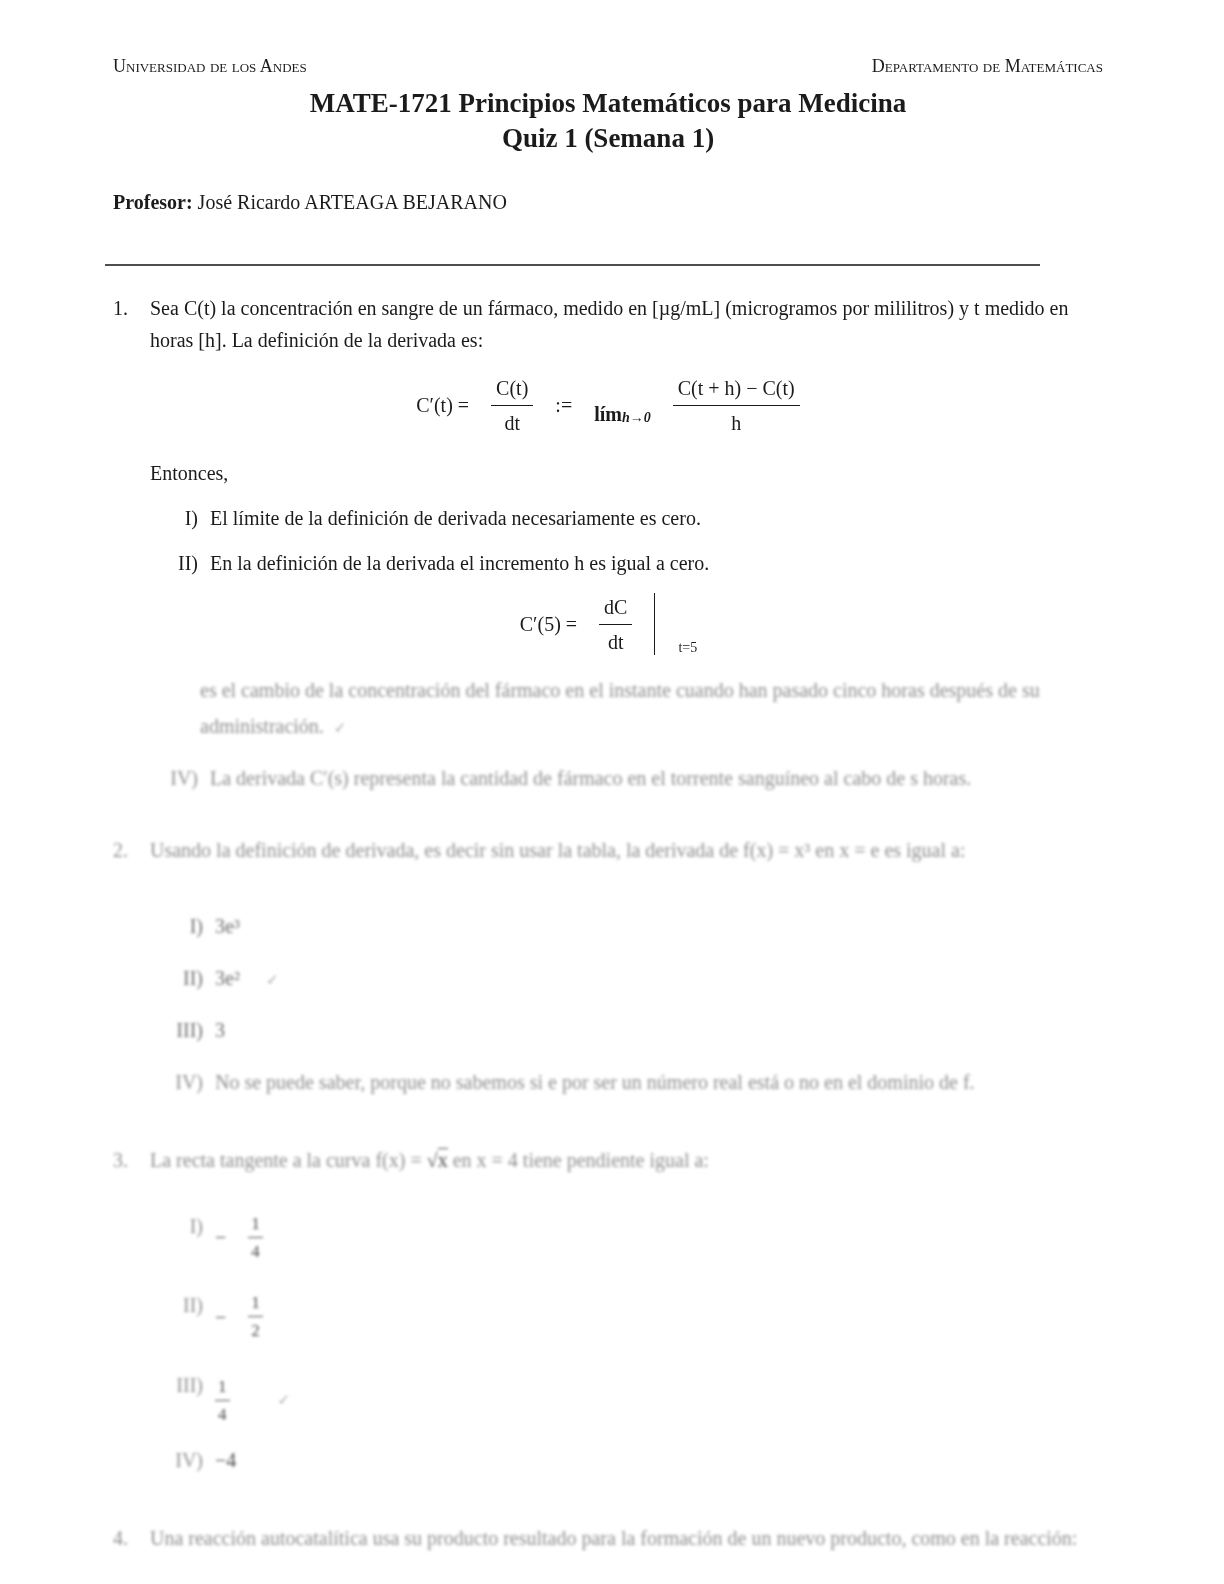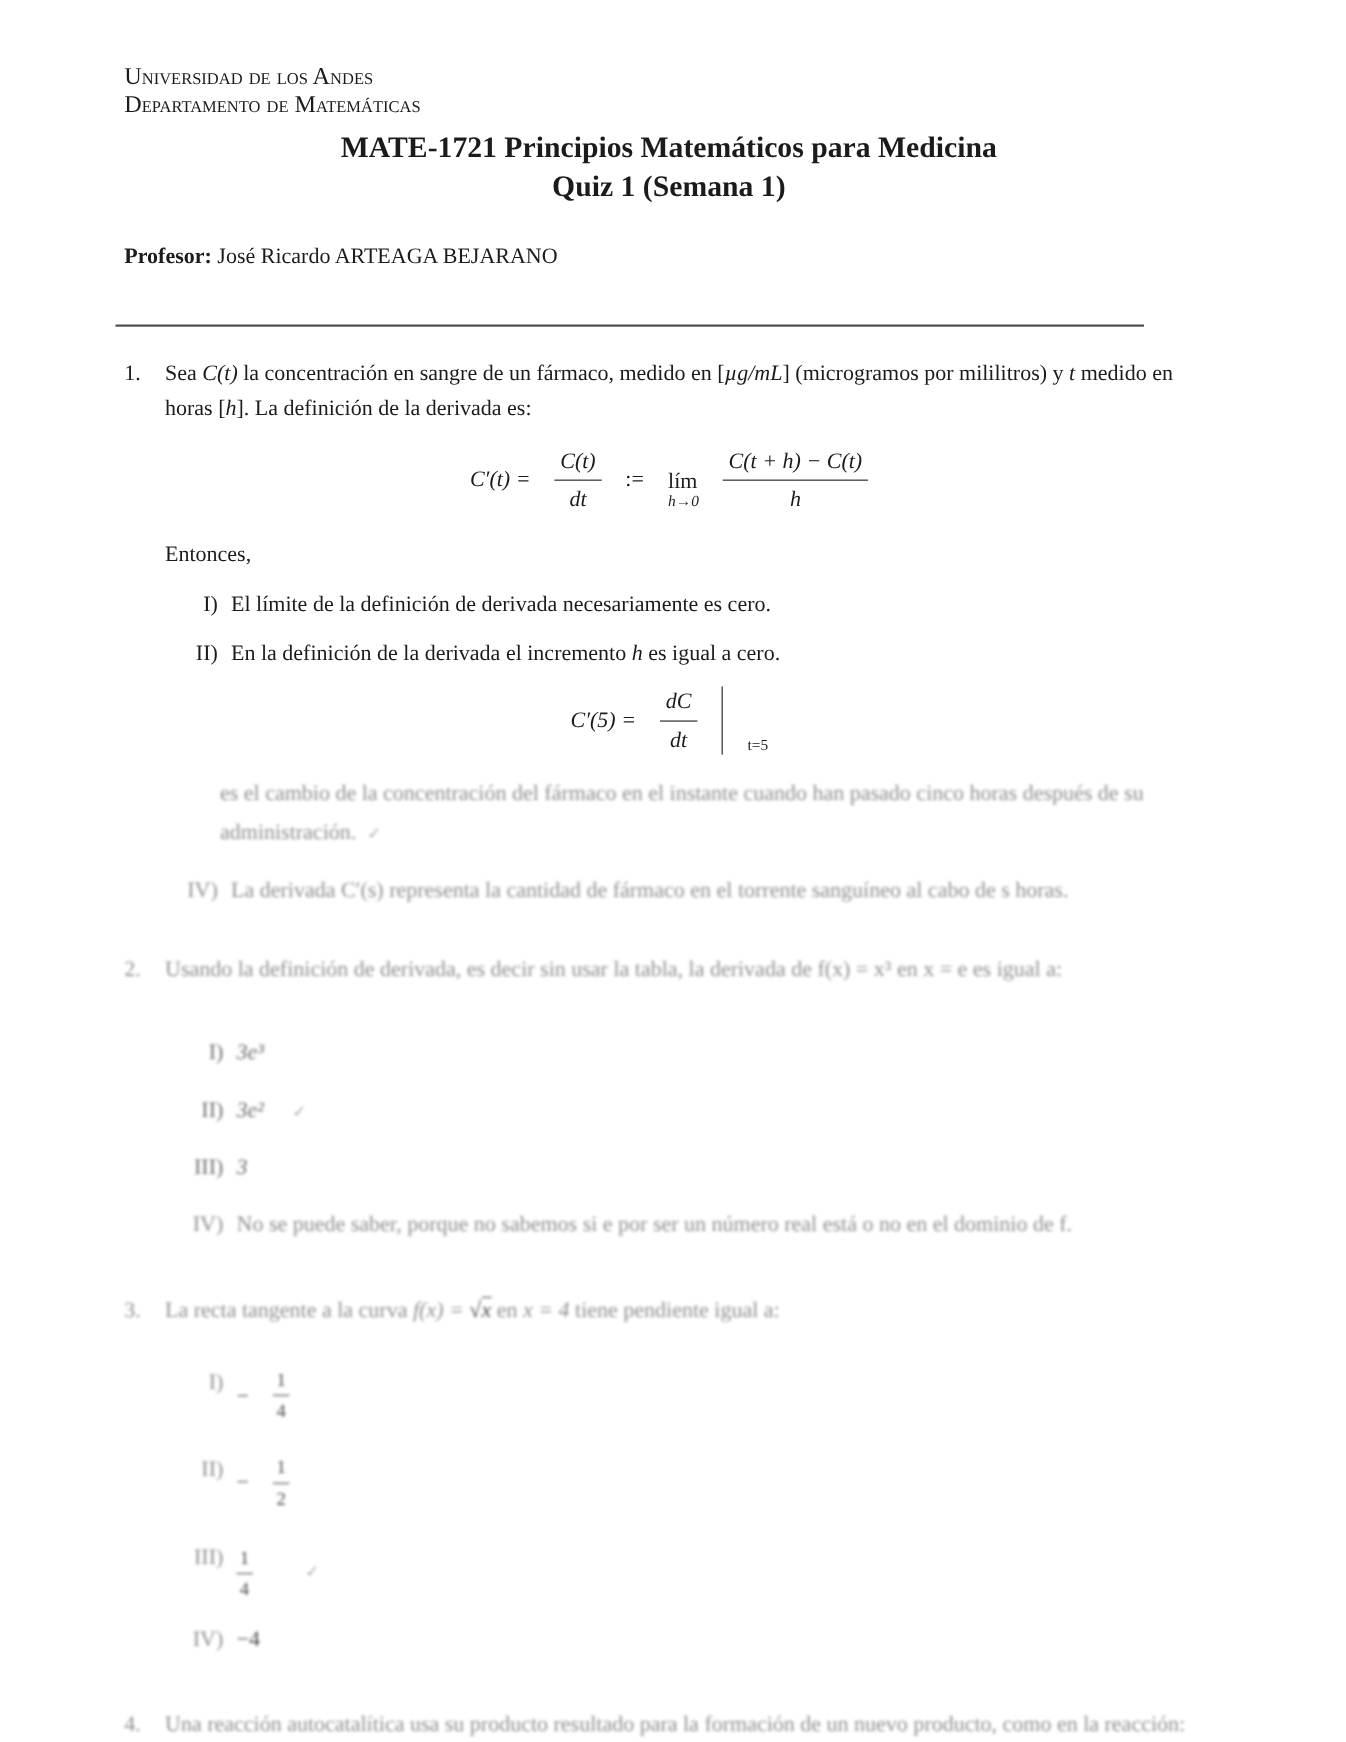--- a/index.html
+++ b/index.html
@@ -3,38 +3,38 @@
 <meta charset="utf-8">
 <style>
   html,body { margin:0; padding:0; background:#ffffff; }
   .page {
     position:relative; width:1224px; height:1584px; margin:0 auto;
     background:#ffffff; box-sizing:border-box;
     padding:56px 121px 0 113px; overflow:hidden;
     font-family:"Liberation Serif","DejaVu Serif",serif;
     color:#1b1b1b; font-size:20px; line-height:1.6;
   }
-  .header-row { display:flex; justify-content:space-between; font-variant:small-caps; font-size:22px; line-height:1.2;flex-direction:column; }
+  .header-row { display:flex; justify-content:space-between; font-variant:small-caps; font-size:18px; line-height:1.2; }
   .title-line { text-align:center; font-weight:bold; font-size:27px; line-height:1.3; }
   .course-title { margin-top:8px; }
   .prof-line { margin-top:30px; }
   .prof-line b { font-weight:bold; }
   .rule { border:none; border-top:2px solid #4e4e4e; width:935px; margin:46px 0 0 -8px; }
 
   .qitem { display:flex; margin-top:26px; }
   .qnum { flex:none; width:37px; }
   .qbody { flex:1; }
 
   .display { text-align:center; margin:16px 0 14px 0; }
   .mrow { display:inline-flex; align-items:center; gap:22px; }
-  .mi { font-style:italic; }
+  .mi { }
   .frac { display:inline-flex; flex-direction:column; align-items:center; text-align:center; vertical-align:middle; }
   .frac .num { padding:0 5px 1px 5px; border-bottom:1.4px solid currentColor; }
   .frac .den { padding:1px 5px 0 5px; }
-  .limwrap { display:inline-flex; flex-direction:column; align-items:flex-start; line-height:1.1; margin-top:18px; }
+  .limwrap { display:inline-flex; flex-direction:row; align-items:flex-end; line-height:1.1; margin-top:18px;font-weight:bold; }
   .limsub { font-size:14px; font-style:italic; }
   .evalbar { display:inline-block; width:0; height:62px; border-left:1.6px solid currentColor; vertical-align:middle; }
   .evalsub { font-size:14px; position:relative; top:24px; left:1px; }
 
   .subitem { display:flex; margin-left:37px; margin-top:13px; }
   .sublabel { flex:none; width:48px; text-align:right; margin-right:12px; }
   .subbody { flex:1; }
 
   
   .blur { color:#8f8f8f; filter:blur(1.6px); }

